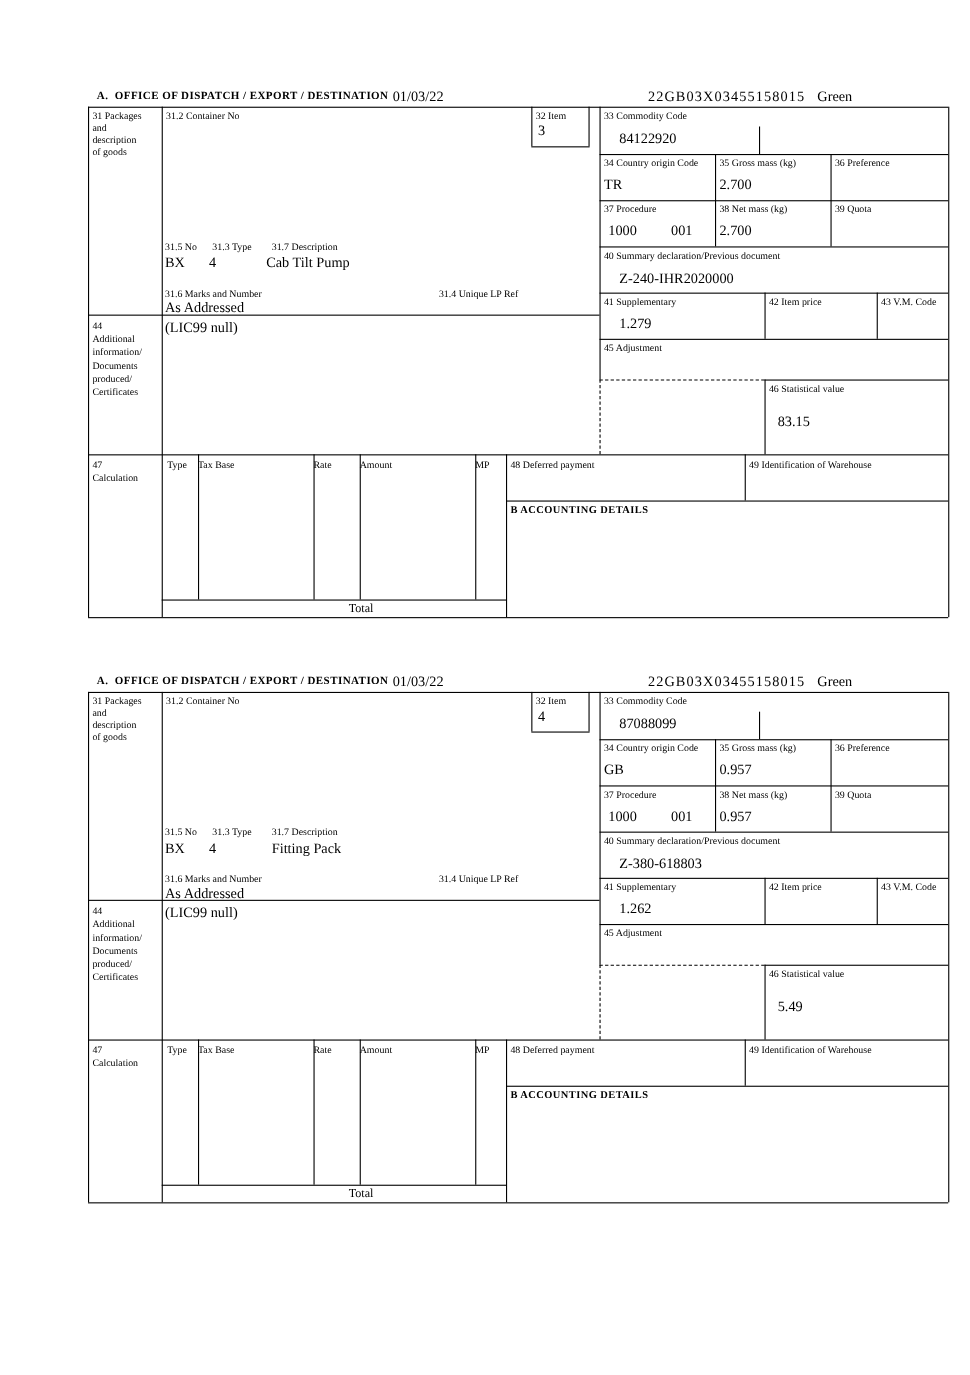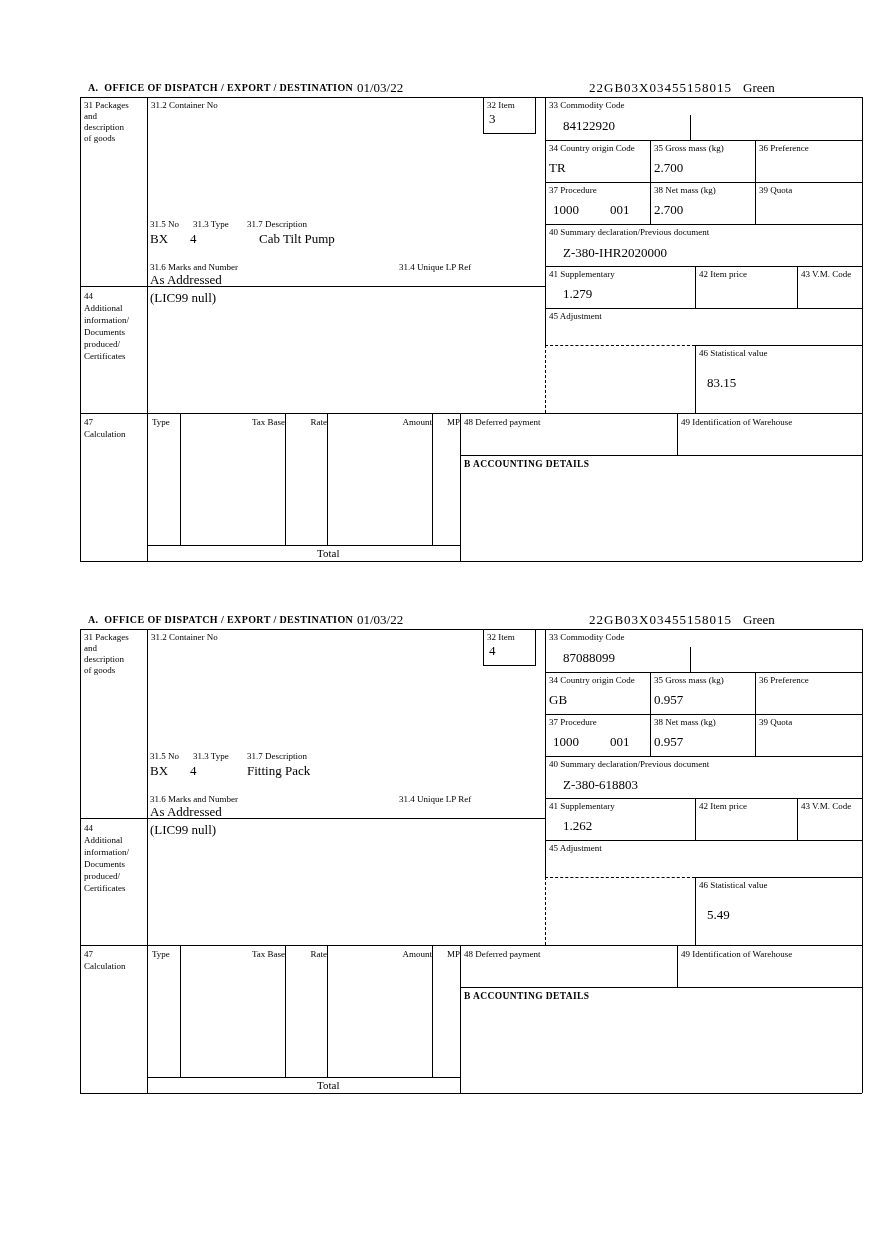--- a/index.html
+++ b/index.html
@@ -9,21 +9,21 @@
   .sec { position:absolute; left:0; width:882px; height:492px; }
   .s1 { top:78px; }
   .s2 { top:610px; }
   .hl { position:absolute; height:1px; background:#000; }
   .vl { position:absolute; width:1px; background:#000; }
   .hd { position:absolute; height:0; border-top:1px dashed #000; }
   .vd { position:absolute; width:0; border-left:1px dashed #000; }
   .lbl { position:absolute; font-size:9px; line-height:11px; white-space:pre-line; }
   .val { position:absolute; font-size:13px; line-height:15px; white-space:pre; }
   .hdr { position:absolute; font-size:10px; font-weight:bold; letter-spacing:0.4px; white-space:pre; }
-  .ctr { text-align:right; }
+  .ctr { text-align:left; }
   .sp  { letter-spacing:1px; }
 </style>
 </head>
 <body>
 
 <div class="page">
 
   <div class="sec s1">
 
     <div class="hdr" style="left:88px;top:4px">A.  OFFICE OF DISPATCH / EXPORT / DESTINATION</div>
@@ -89,24 +89,24 @@
     <div class="val" style="left:610px;top:124px">001</div>
     <div class="lbl" style="left:654px;top:107px">38 Net mass (kg)</div>
     <div class="val" style="left:654px;top:124px">2.700</div>
     <div class="lbl" style="left:759px;top:107px">39 Quota</div>
 
     <div class="lbl" style="left:150px;top:141px">31.5 No</div>
     <div class="lbl" style="left:193px;top:141px">31.3 Type</div>
     <div class="lbl" style="left:247px;top:141px">31.7 Description</div>
     <div class="val" style="left:150px;top:153px">BX</div>
     <div class="val" style="left:190px;top:153px">4</div>
-    <div class="val" style="left:259px;top:153px">Cab Tilt Pump</div>
+    <div class="val" style="left:242px;top:153px">Cab Tilt Pump</div>
 
     <div class="lbl" style="left:549px;top:149px">40 Summary declaration/Previous document</div>
-    <div class="val" style="left:563px;top:167px">Z-380-IHR2020000</div>
+    <div class="val" style="left:563px;top:167px">Z-240-IHR2020000</div>
 
     <div class="lbl" style="left:150px;top:184px">31.6 Marks and Number</div>
     <div class="lbl" style="left:399px;top:184px">31.4 Unique LP Ref</div>
     <div class="val" style="left:150px;top:194px">As Addressed</div>
 
     <div class="lbl" style="left:549px;top:191px">41 Supplementary</div>
     <div class="val" style="left:563px;top:208px">1.279</div>
     <div class="lbl" style="left:699px;top:191px">42 Item price</div>
     <div class="lbl" style="left:801px;top:191px">43 V.M. Code</div>
 

